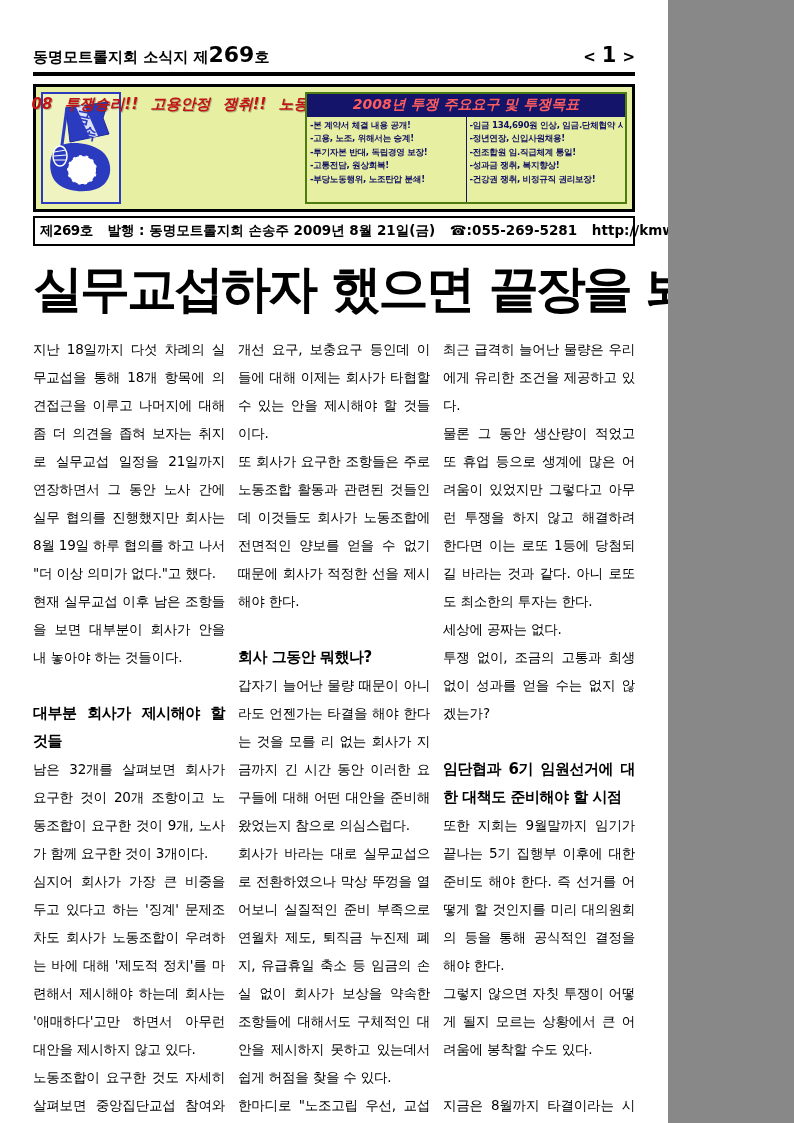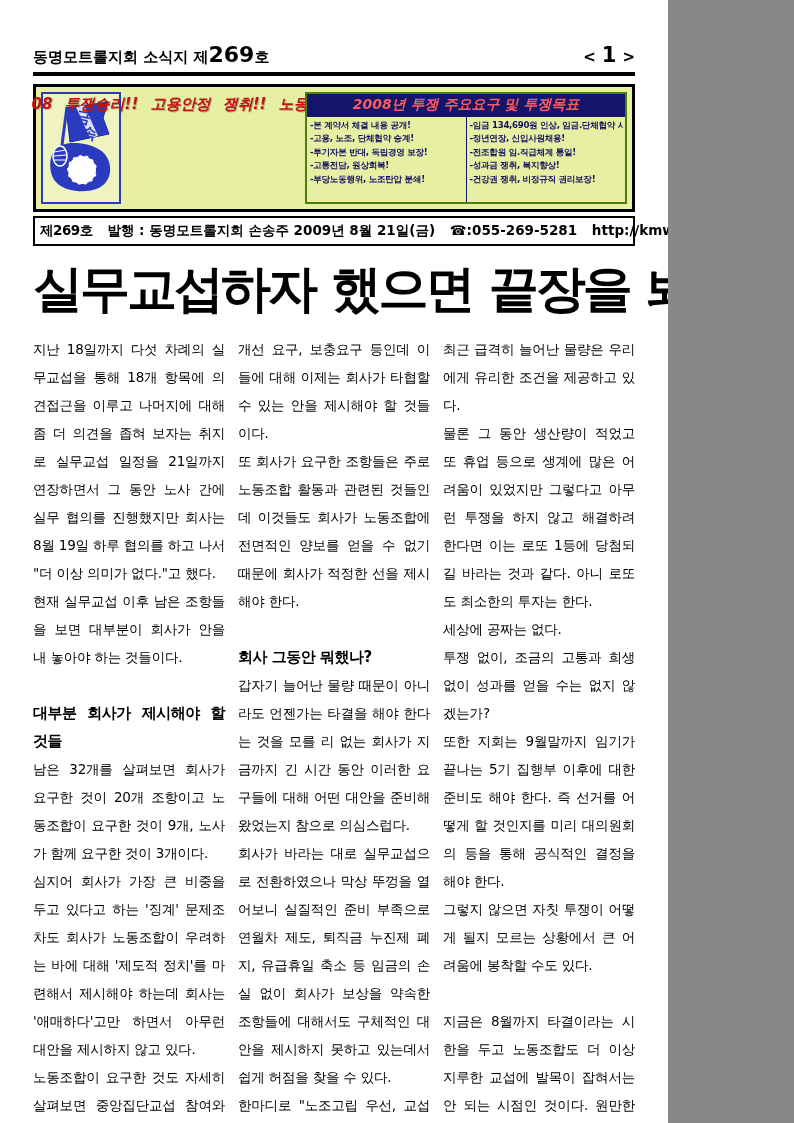--- a/index.html
+++ b/index.html
@@ -94,21 +94,21 @@
       </svg>
     </div>
     <div class="banner-center">
       <div class="slogan">08 투쟁승리!! 고용안정 쟁취!! 노동조건 사수!!</div>
     </div>
     <div class="goals">
       <div class="goals-title">2008년 투쟁 주요요구 및 투쟁목표</div>
       <div class="goals-body">
         <div class="goals-col left" id="goals-col1">
             <div class="goal-item">-본 계약서 체결 내용 공개!</div>
-            <div class="goal-item">-고용, 노조, 단체협약 승계!</div>
+            <div class="goal-item">-고용, 노조, 위해서는 승계!</div>
             <div class="goal-item">-투기자본 반대, 독립경영 보장!</div>
             <div class="goal-item">-고통전담, 원상회복!</div>
             <div class="goal-item">-부당노동행위, 노조탄압 분쇄!</div>
           </div>
         <div class="goals-col" id="goals-col2">
             <div class="goal-item">-임금 134,690원 인상, 임금.단체협약 사수!</div>
             <div class="goal-item">-정년연장, 신입사원채용!</div>
             <div class="goal-item">-전조합원 임.직급체계 통일!</div>
             <div class="goal-item">-성과금 쟁취, 복지향상!</div>
             <div class="goal-item">-건강권 쟁취, 비정규직 권리보장!</div>
@@ -141,19 +141,20 @@
         <h3>회사 그동안 뭐했나?</h3>
         <p>갑자기 늘어난 물량 때문이 아니라도 언젠가는 타결을 해야 한다는 것을 모를 리 없는 회사가 지금까지 긴 시간 동안 이러한 요구들에 대해 어떤 대안을 준비해 왔었는지 참으로 의심스럽다.</p>
         <p>회사가 바라는 대로 실무교섭으로 전환하였으나 막상 뚜껑을 열어보니 실질적인 준비 부족으로 연월차 제도, 퇴직금 누진제 폐지, 유급휴일 축소 등 임금의 손실 없이 회사가 보상을 약속한 조항들에 대해서도 구체적인 대안을 제시하지 못하고 있는데서 쉽게 허점을 찾을 수 있다.</p>
         <p>한마디로 "노조고립 우선, 교섭은 뒷전"이라는 회사의 교섭 전략 실체가 하나둘 서서히 드러나고 있는 것이다.</p>
       </div>
       <div class="col">
         <p>최근 급격히 늘어난 물량은 우리에게 유리한 조건을 제공하고 있다.</p>
         <p>물론 그 동안 생산량이 적었고 또 휴업 등으로 생계에 많은 어려움이 있었지만 그렇다고 아무런 투쟁을 하지 않고 해결하려 한다면 이는 로또 1등에 당첨되길 바라는 것과 같다. 아니 로또도 최소한의 투자는 한다.</p>
         <p>세상에 공짜는 없다.</p>
         <p>투쟁 없이, 조금의 고통과 희생 없이 성과를 얻을 수는 없지 않겠는가?</p>
+        <h3>임단협과 6기 임원선거에 대한 대책도 준비해야 할 시점</h3>
         <p>또한 지회는 9월말까지 임기가 끝나는 5기 집행부 이후에 대한 준비도 해야 한다. 즉 선거를 어떻게 할 것인지를 미리 대의원회의 등을 통해 공식적인 결정을 해야 한다.</p>
         <p>그렇지 않으면 자칫 투쟁이 어떻게 될지 모르는 상황에서 큰 어려움에 봉착할 수도 있다.</p>
         <p class="gap">지금은 8월까지 타결이라는 시한을 두고 노동조합도 더 이상 지루한 교섭에 발목이 잡혀서는 안 되는 시점인 것이다. 원만한 교섭 타결로 급격히 늘어난 생산에 노사가 합심하여 박차를 가할 수 있도록 하기 위해서는 회사의 보다 적극적인 교섭 태도와 적정한 대안 제시가 시급히 이루어 져야 한다. ●</p>
       </div>
     </div>
 
 </div>
 
 </body></html>

